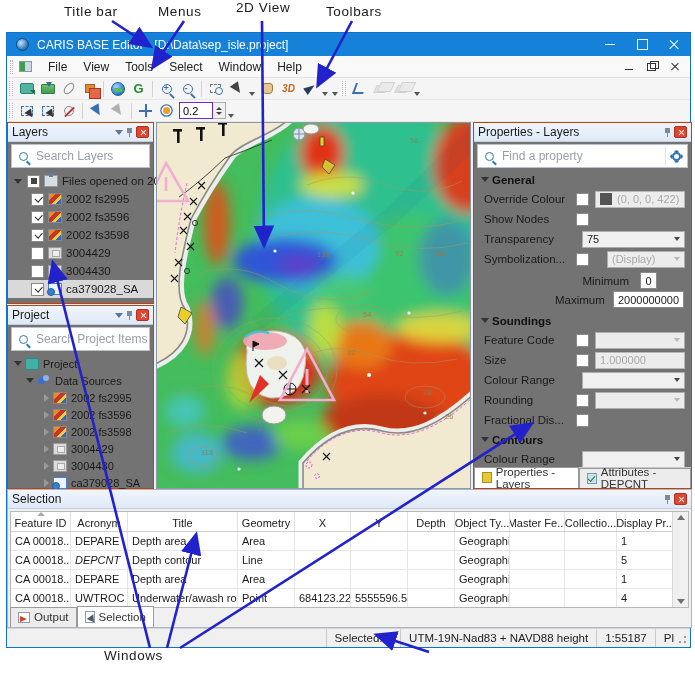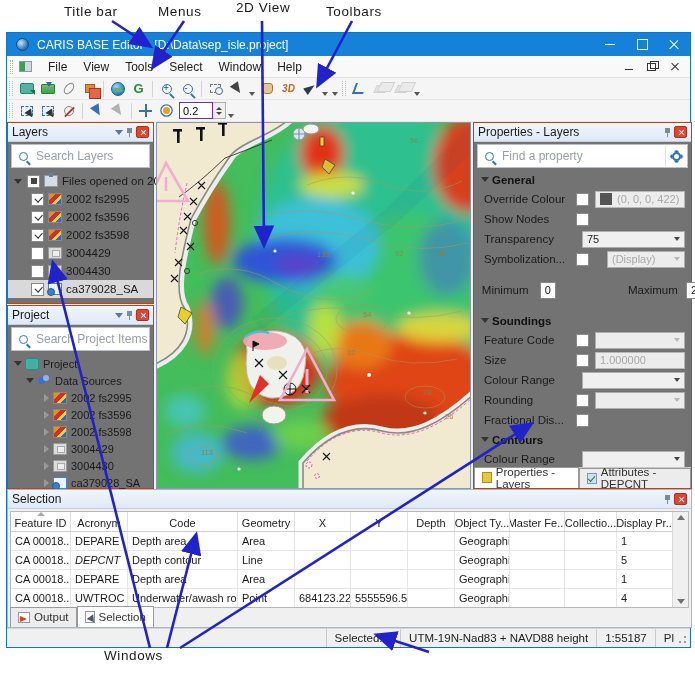--- a/index.html
+++ b/index.html
@@ -139,21 +139,21 @@
   .pcb{width:13px;height:13px;border:1px solid #8a8a8a;background:#fff;flex:none;}
   .combo{height:17px;background:#f0f0f0;border:1px solid #adadad;display:flex;align-items:center;font-size:11px;padding:0 4px;position:relative;color:#222;}
   .combo .cc{position:absolute;right:4px;width:0;height:0;border-left:3.5px solid transparent;border-right:3.5px solid transparent;border-top:4px solid #444;}
   .combo.dis2{background:#ececec;color:#a8a8a8;}
   .combo.dis2 .cc{border-top-color:#b8b8b8;}
   .grow{flex:1;margin-left:6px;}
   .field{height:17px;background:#fff;border:1px solid #8a8a8a;font-size:11px;display:flex;align-items:center;padding:0 4px;color:#1a1a1a;}
   .field.dis2{background:#ececec;border-color:#b8b8b8;color:#a8a8a8;}
   .swatchfield{height:17px;background:#ececec;border:1px solid #b8b8b8;display:flex;align-items:center;font-size:11px;color:#a8a8a8;padding:0 4px;gap:5px;}
   .swatch{width:12px;height:12px;background:#555;flex:none;}
-  .scale2{display:flex;flex-direction:row;justify-content:center;gap:2px;}
+  .scale2{display:flex;flex-direction:column;justify-content:center;gap:2px;}
   .mmrow{display:flex;align-items:center;font-size:11.5px;}
   .mmlbl{width:52px;flex:none;}
   .ptabs{position:absolute;left:0;bottom:0;width:100%;height:21px;background:#f0f0f0;display:flex;align-items:flex-end;border-top:1px solid #c8c8c8;font-size:11.5px;}
   .ptab{display:flex;align-items:center;gap:4px;padding:2px 7px 3px;border:1px solid #9a9a9a;border-bottom:none;background:#ececec;color:#333;height:20px;}
   .ptab.active{background:#fff;height:21px;}
   .ti-props{width:12px;height:11px;background:#e8c838;border:1px solid #a89020;}
   .ti-attr{width:12px;height:11px;background:#cfe0f0;border:1px solid #7a9ab8;}
   .ti-attr::after{content:"";display:block;margin:2px auto 0;width:6px;height:3px;border-left:1.6px solid #2a7a2a;border-bottom:1.6px solid #2a7a2a;transform:rotate(-48deg);}
 
   
@@ -759,21 +759,21 @@
         <span class="ptools">
           <span class="pt-pin"></span>
           <span class="pt-close"></span>
         </span>
       </div>
       <div class="seltable">
         <div class="hdr" id="sel-hdr">
             <span class="sortmark"></span>
             <span class="hcell" style="width: 60px; flex: 0 0 auto;">Feature ID</span>
             <span class="hcell" style="width: 57px; flex: 0 0 auto;">Acronym</span>
-            <span class="hcell" style="width: 110px; flex: 0 0 auto;">Code</span>
+            <span class="hcell" style="width: 110px; flex: 0 0 auto;">Title</span>
             <span class="hcell" style="width: 57px; flex: 0 0 auto;">Geometry</span>
             <span class="hcell" style="width: 56px; flex: 0 0 auto;">X</span>
             <span class="hcell" style="width: 57px; flex: 0 0 auto;">Y</span>
             <span class="hcell" style="width: 47px; flex: 0 0 auto;">Depth</span>
             <span class="hcell" style="width: 55px; flex: 0 0 auto;">Object Ty...</span>
             <span class="hcell" style="width: 55px; flex: 0 0 auto;">Master Fe...</span>
             <span class="hcell" style="width: 52px; flex: 0 0 auto;">Collectio...</span>
             <span class="hcell" style="width: 58px; flex: 0 0 auto;">Display Pr...</span>
           </div>
         <div id="sel-rows">

